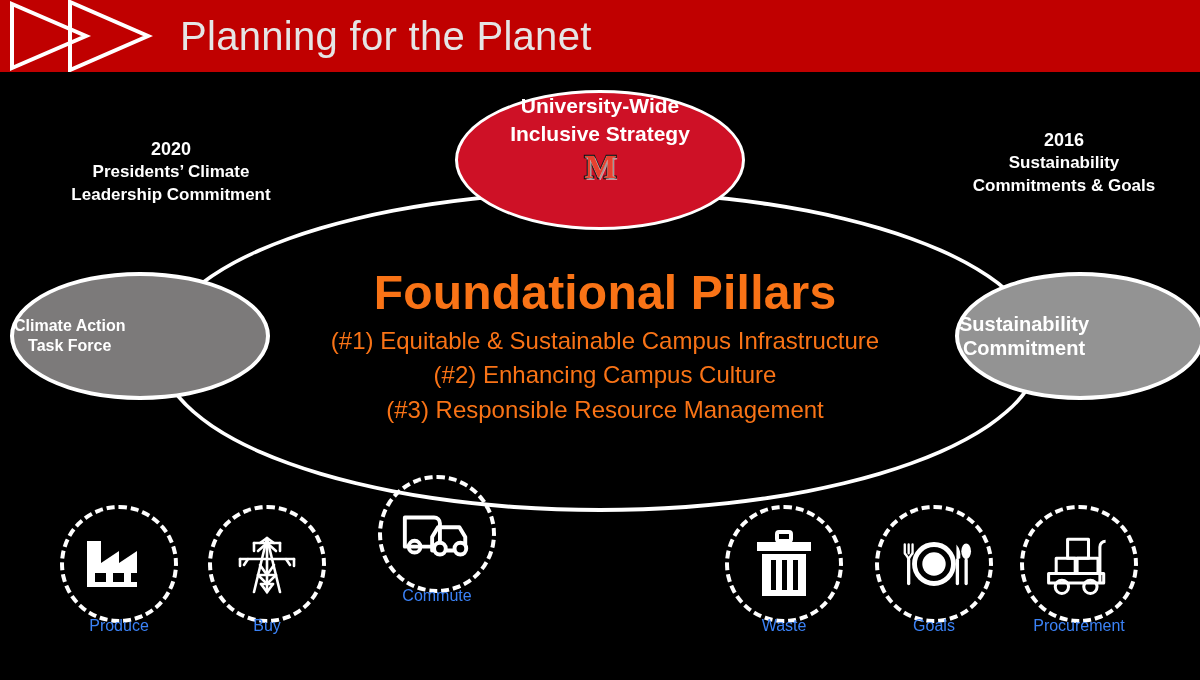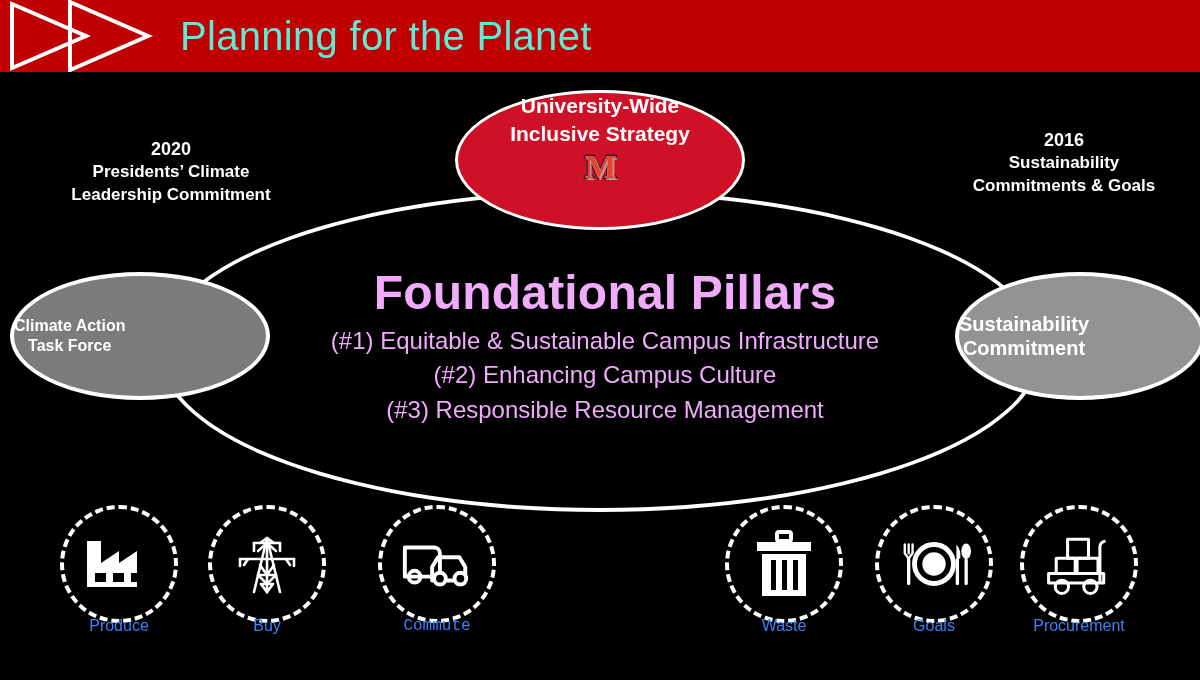--- a/index.html
+++ b/index.html
@@ -23,21 +23,21 @@
     background:#C00000;
     display:flex; align-items:center;
   }
   .header-arrows {
     position:absolute; left:8px; top:0;
     width:160px; height:72px;
   }
   .header-title {
     position:absolute; left:180px; top:50%;
     transform:translateY(-50%);
-    color:#5eead4;
+    color:#e5e5e5;
     font-size:40px;
     font-weight:400;
     letter-spacing:0.3px;
     white-space:nowrap;
   }
 
   
   .main-ellipse {
     position:absolute;
     left:158px; top:190px;
@@ -46,21 +46,21 @@
     border-radius:50%;
     background:transparent;
   }
 
   
   .center-block {
     position:absolute;
     left:240px; top:268px;
     width:730px;
     text-align:center;
-    color:#f0abfc;
+    color:#f97316;
   }
   .center-title {
     font-size:48px;
     font-weight:bold;
     letter-spacing:0.2px;
     line-height:1.05;
     margin-bottom:6px;
   }
   .pillar-line {
     font-size:24px;
@@ -163,21 +163,21 @@
     top:112px;
     transform:translateX(-50%);
     color:#3b82f6;
     font-size:16px;
     font-weight:400;
     white-space:nowrap;
   }
 
   .badge-produce     { left:60px;   top:505px; }
   .badge-buy         { left:208px;  top:505px; }
-  .badge-commute     { left:378px;  top:505px;font-family:Liberation Mono, monospace; }
+  .badge-commute     { left:378px;  top:475px; }
   .badge-waste       { left:725px;  top:505px; }
   .badge-food        { left:875px;  top:505px; }
   .badge-procurement { left:1020px; top:505px; }
 </style>
 </head>
 <body>
 
 <div id="slide">
 
   <div class="header">

